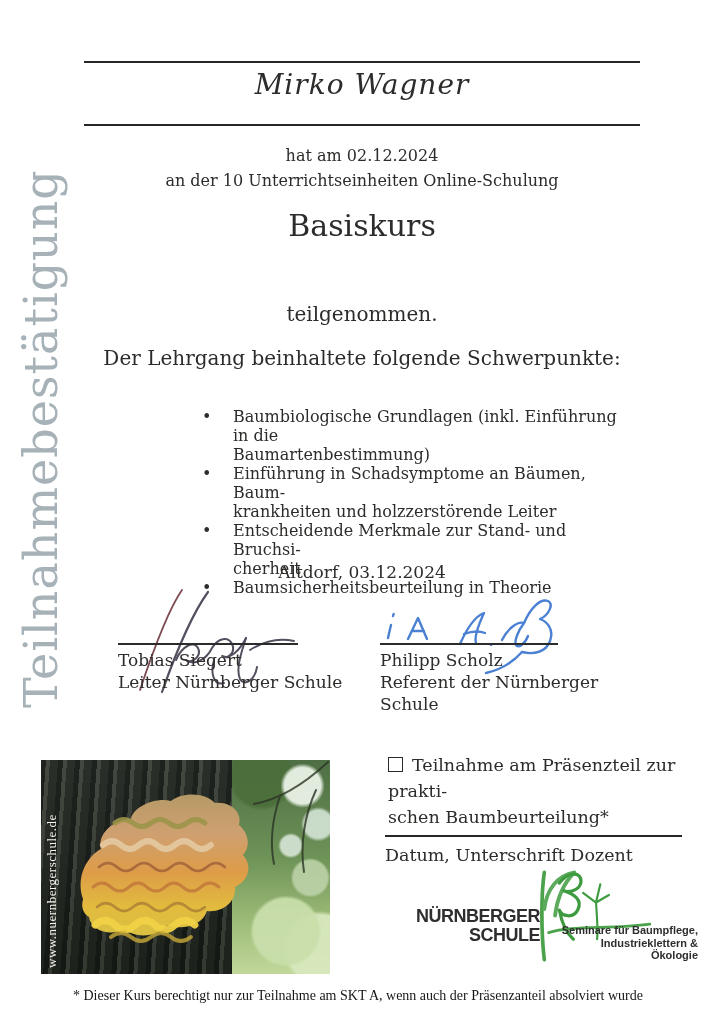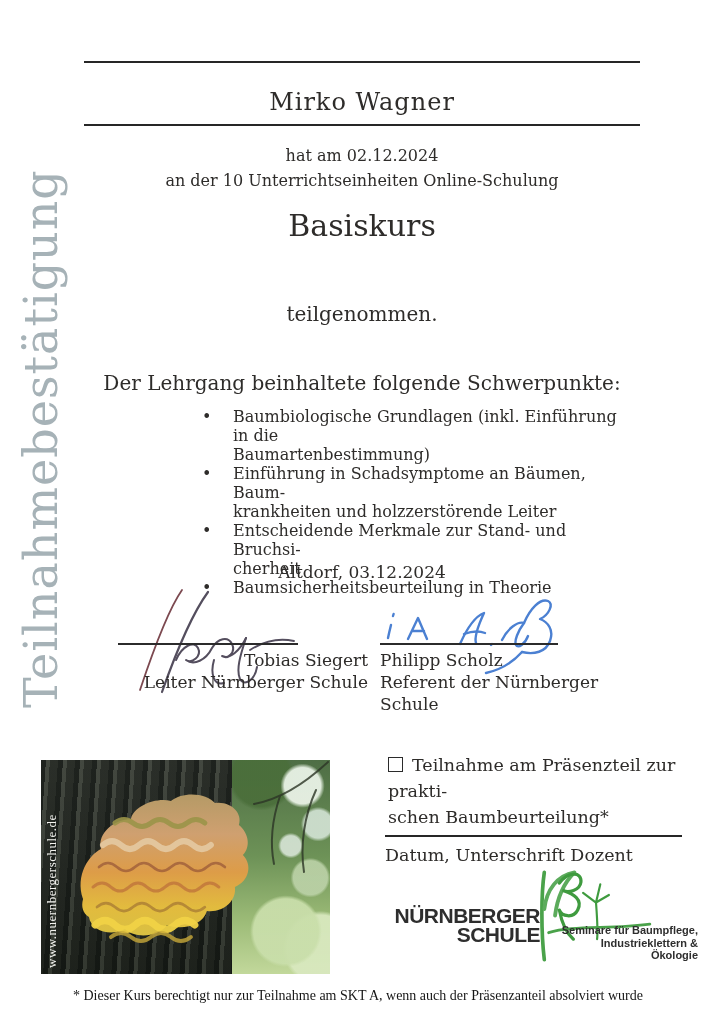--- a/index.html
+++ b/index.html
@@ -13,39 +13,39 @@
   .vertical-title{left:6px;top:160px;height:548px;width:70px;
     writing-mode:vertical-rl;transform:rotate(180deg);
     font-size:46px;color:#a6b2b7;letter-spacing:1px;line-height:70px;}
 
   
   .rule{height:2px;background:#262626;}
   .rule-top1{left:84px;width:556px;top:61px;}
   .rule-top2{left:84px;width:556px;top:124px;}
 
   .content{left:84px;width:556px;}
-  .recipient-name{top:88px;font-size:24px;letter-spacing:1px;}
+  .recipient-name{top:68px;font-size:28px;letter-spacing:1px;font-style:italic;}
   .intro{top:143px;font-size:16px;line-height:25px;}
   .course-title{top:208px;font-size:30px;line-height:36px;}
   .participation{top:302px;font-size:20px;}
-  .focus-heading{top:346px;font-size:20px;margin-top:25px;}
+  .focus-heading{top:346px;font-size:20px;}
 
   .bullet-list{left:202px;top:407px;width:424px;list-style:none;margin:0;padding:0;}
   .bullet-item{display:flex;margin:0;}
   .bullet-dot{width:31px;flex:0 0 31px;font-size:16px;line-height:19px;}
   .bullet-text{font-size:16px;line-height:19px;}
 
   .place-date{top:562px;font-size:17px;}
 
   
   .sig-line{height:2px;background:#2b2b2b;top:643px;}
   .sig-line-left{left:118px;width:180px;}
   .sig-line-right{left:380px;width:178px;}
   .sig-block{font-size:17px;line-height:22px;top:649px;}
-  .sig-block-left{left:118px;width:250px;text-align:right;}
+  .sig-block-left{left:118px;width:250px;}
   .sig-block-right{left:380px;width:260px;}
   .sig-svg{pointer-events:none;}
 
   
   .photo{left:41px;top:760px;width:289px;height:214px;overflow:hidden;
     background:
       repeating-linear-gradient(94deg, rgba(8,12,10,0.55) 0 5px, rgba(84,90,80,0.35) 5px 9px, rgba(24,28,24,0.45) 9px 17px),
       linear-gradient(180deg,#3a3e37 0%, #2c302a 55%, #22261f 100%);}
   .photo-foliage{position:absolute;right:0;top:0;width:34%;height:100%;
     background:
@@ -67,21 +67,21 @@
   .attendance{left:388px;top:752px;width:295px;font-size:17.5px;line-height:26px;}
   .checkbox{display:inline-block;width:13px;height:13px;border:1.6px solid #2b2b2b;
     vertical-align:-1px;margin-right:9px;background:#fff;}
 
   .datum-line{left:385px;width:297px;top:835px;}
   .datum-label{left:385px;top:845px;font-size:17.5px;}
 
   
   .logo{left:398px;top:866px;width:300px;height:108px;font-family:"Liberation Sans", sans-serif;}
   .logo-name{position:absolute;right:158px;top:41px;text-align:right;
-    font-size:21px;font-weight:bold;line-height:18.5px;letter-spacing:-0.5px;color:#2e2e2e;}
+    font-size:18px;font-weight:bold;line-height:18.5px;letter-spacing:-0.5px;color:#2e2e2e;}
   .logo-sketch{position:absolute;left:114px;top:4px;}
   .logo-tagline{position:absolute;left:158px;top:58px;font-size:11px;font-weight:bold;
     line-height:12.5px;color:#2e2e2e;text-align:right;}
 
   .footnote{left:38px;top:988px;width:640px;font-family:"Liberation Serif", serif;
     font-size:14px;color:#161616;text-align:center;}
 </style>
 </head>
 <body>
 

